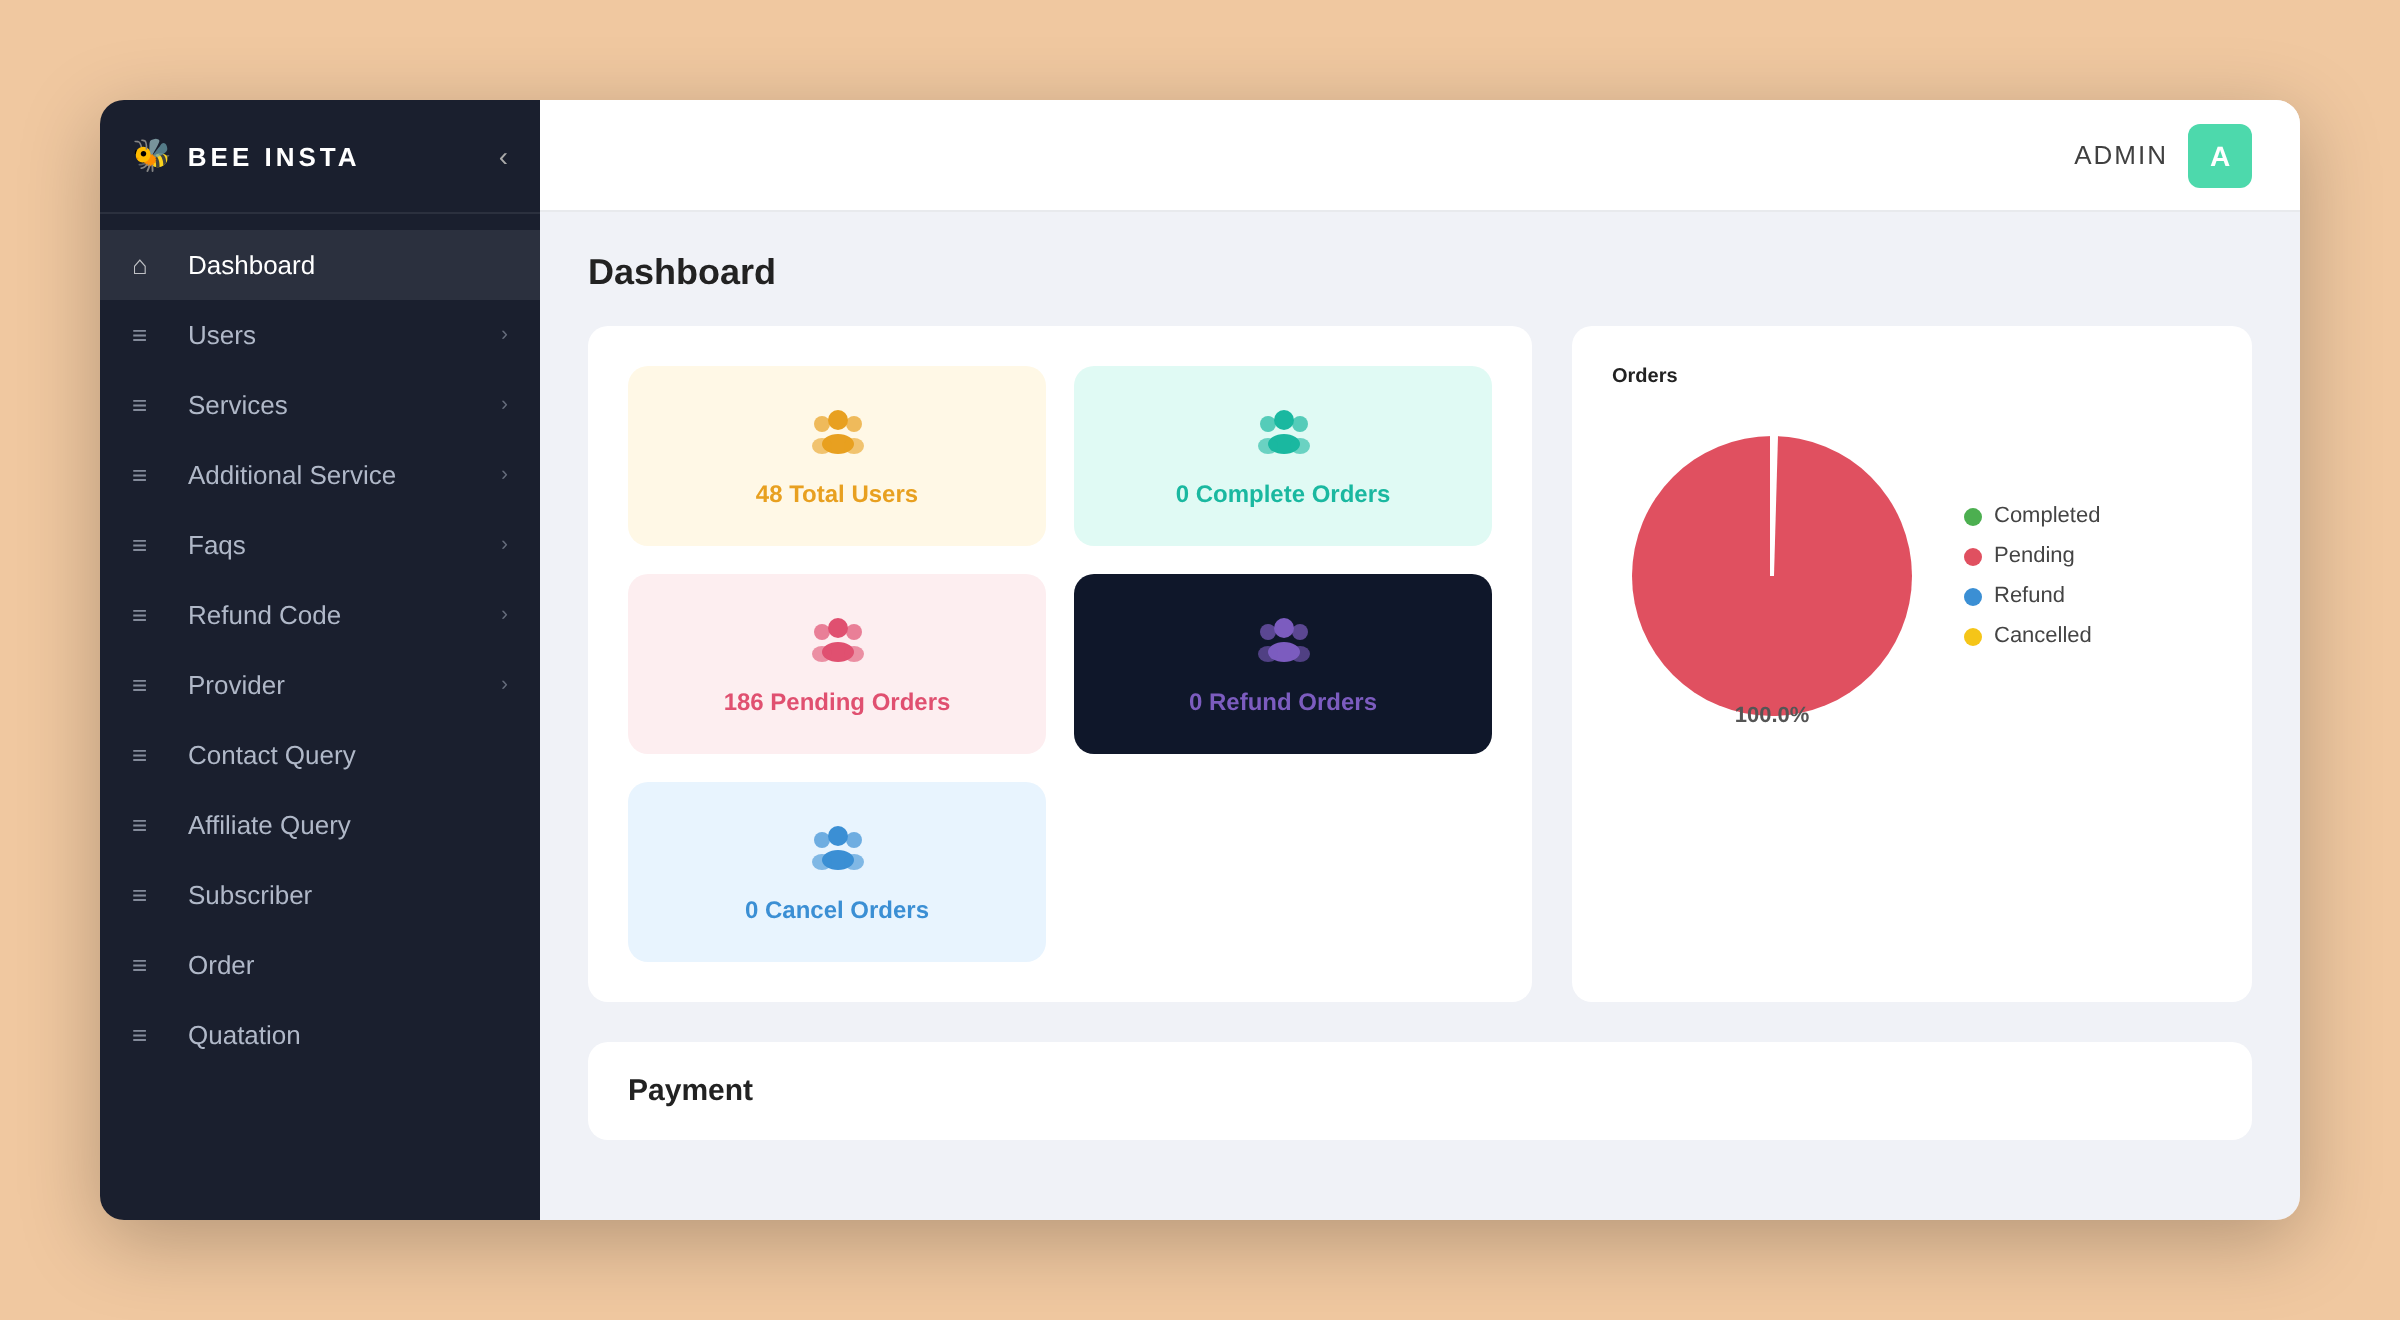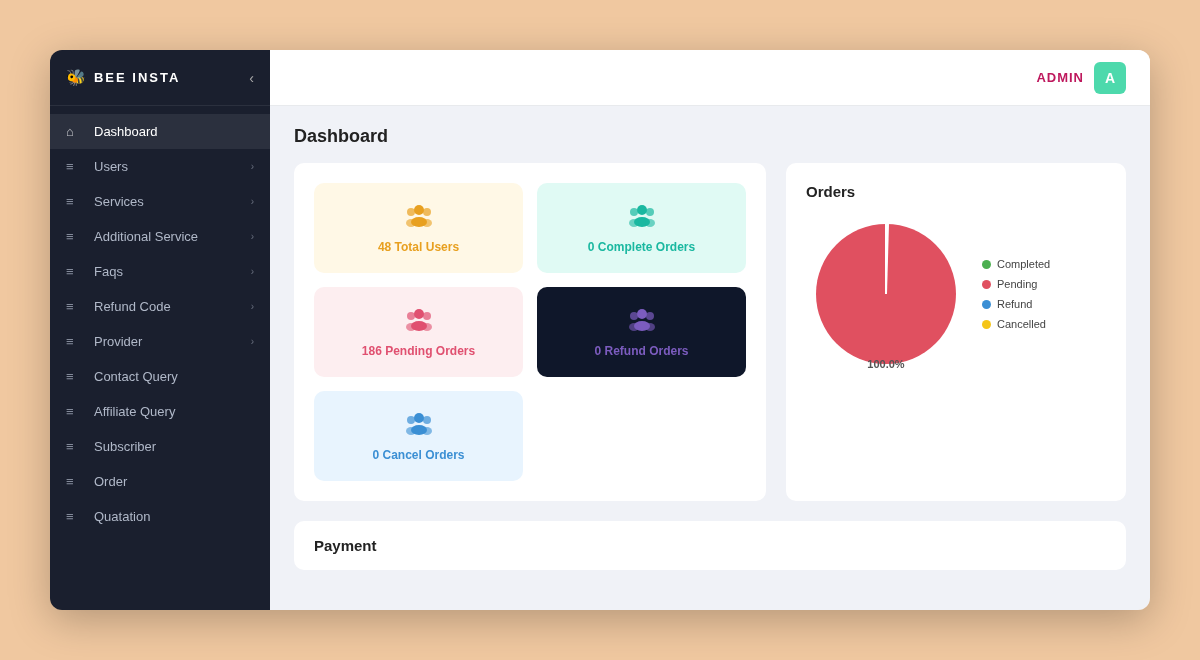--- a/index.html
+++ b/index.html
@@ -100,22 +100,22 @@
       border-bottom: 1px solid #e8eaed;
       flex-shrink: 0;
     }
     .topbar-user {
       display: flex;
       align-items: center;
       gap: 10px;
     }
     .topbar-username {
       font-size: 13px;
-      font-weight: 700;
-      color: #be185d;
+      font-weight: 400;
+      color: #404040;
       letter-spacing: 1px;
     }
     .avatar {
       width: 32px;
       height: 32px;
       background: #4dd9ac;
       border-radius: 6px;
       display: flex;
       align-items: center;
       justify-content: center;
@@ -183,21 +183,21 @@
     .lblue .stat-label { color: #3b8fd4; }
     
     .orders-panel {
       width: 340px;
       background: #fff;
       border-radius: 10px;
       padding: 20px;
       flex-shrink: 0;
     }
     .orders-title {
-      font-size: 15px;
+      font-size: 10px;
       font-weight: 700;
       color: #222;
       margin-bottom: 14px;
     }
     .orders-content {
       display: flex;
       gap: 16px;
       align-items: center;
     }
     .pie-container {

